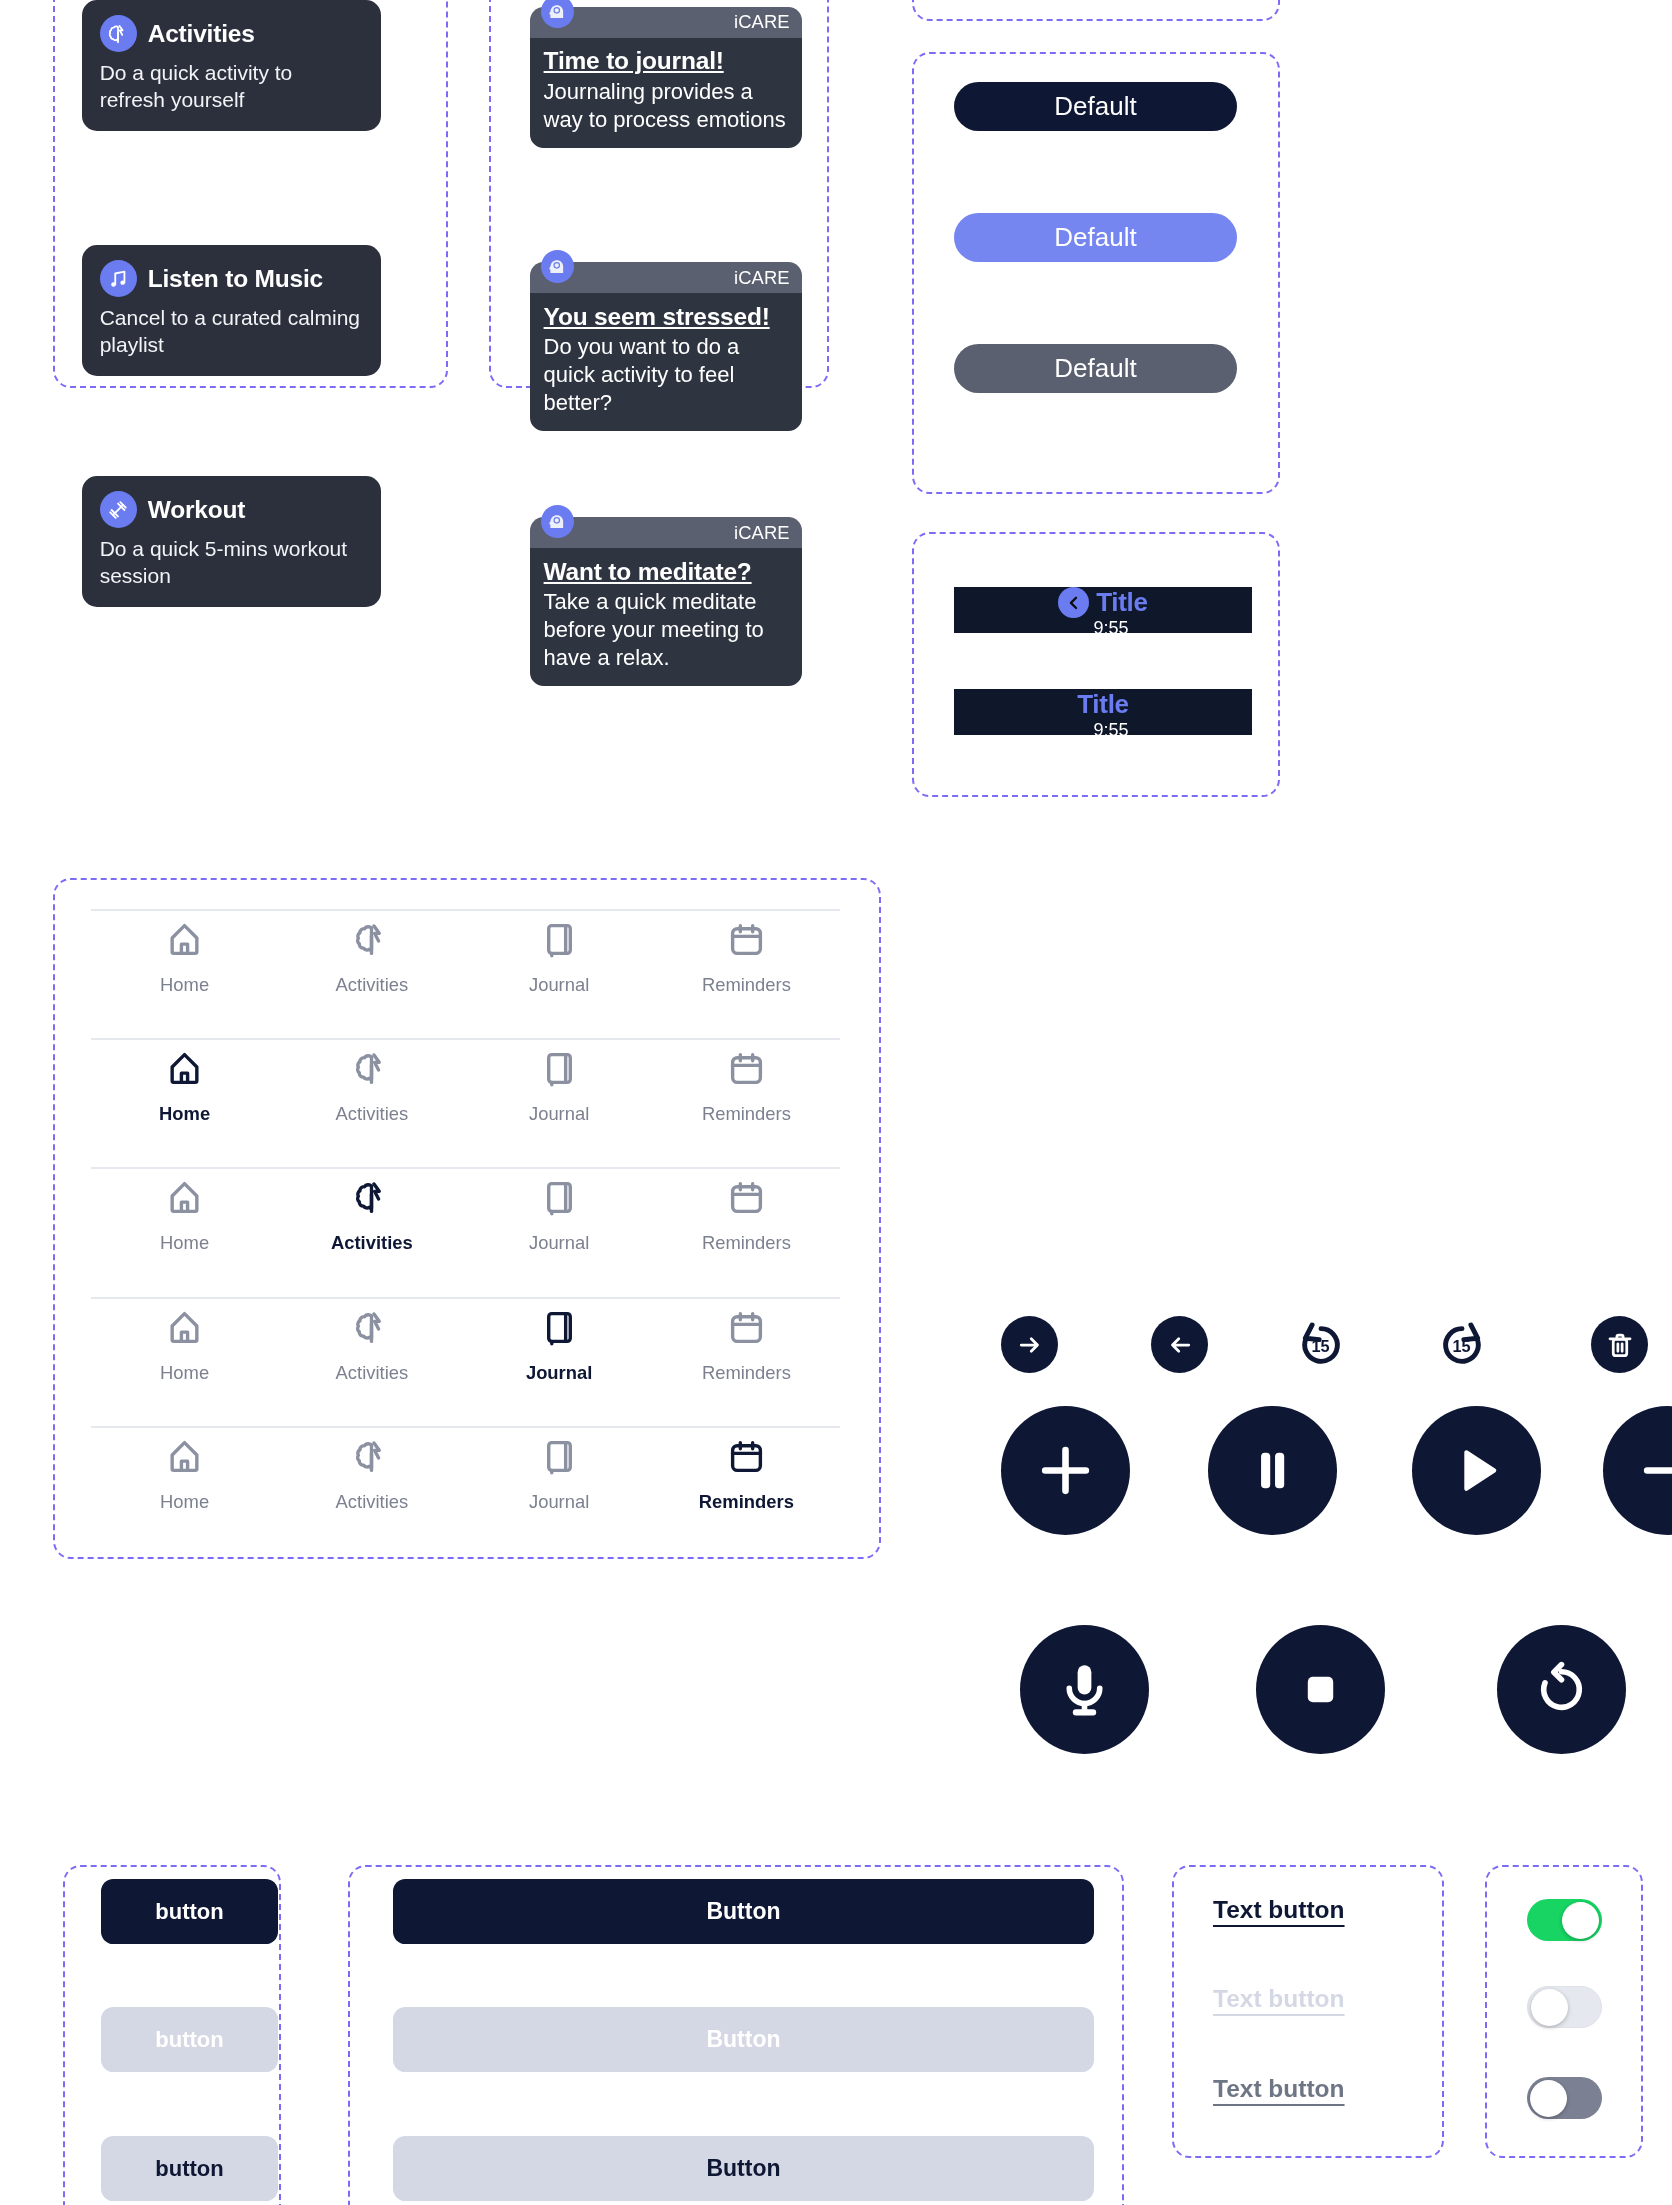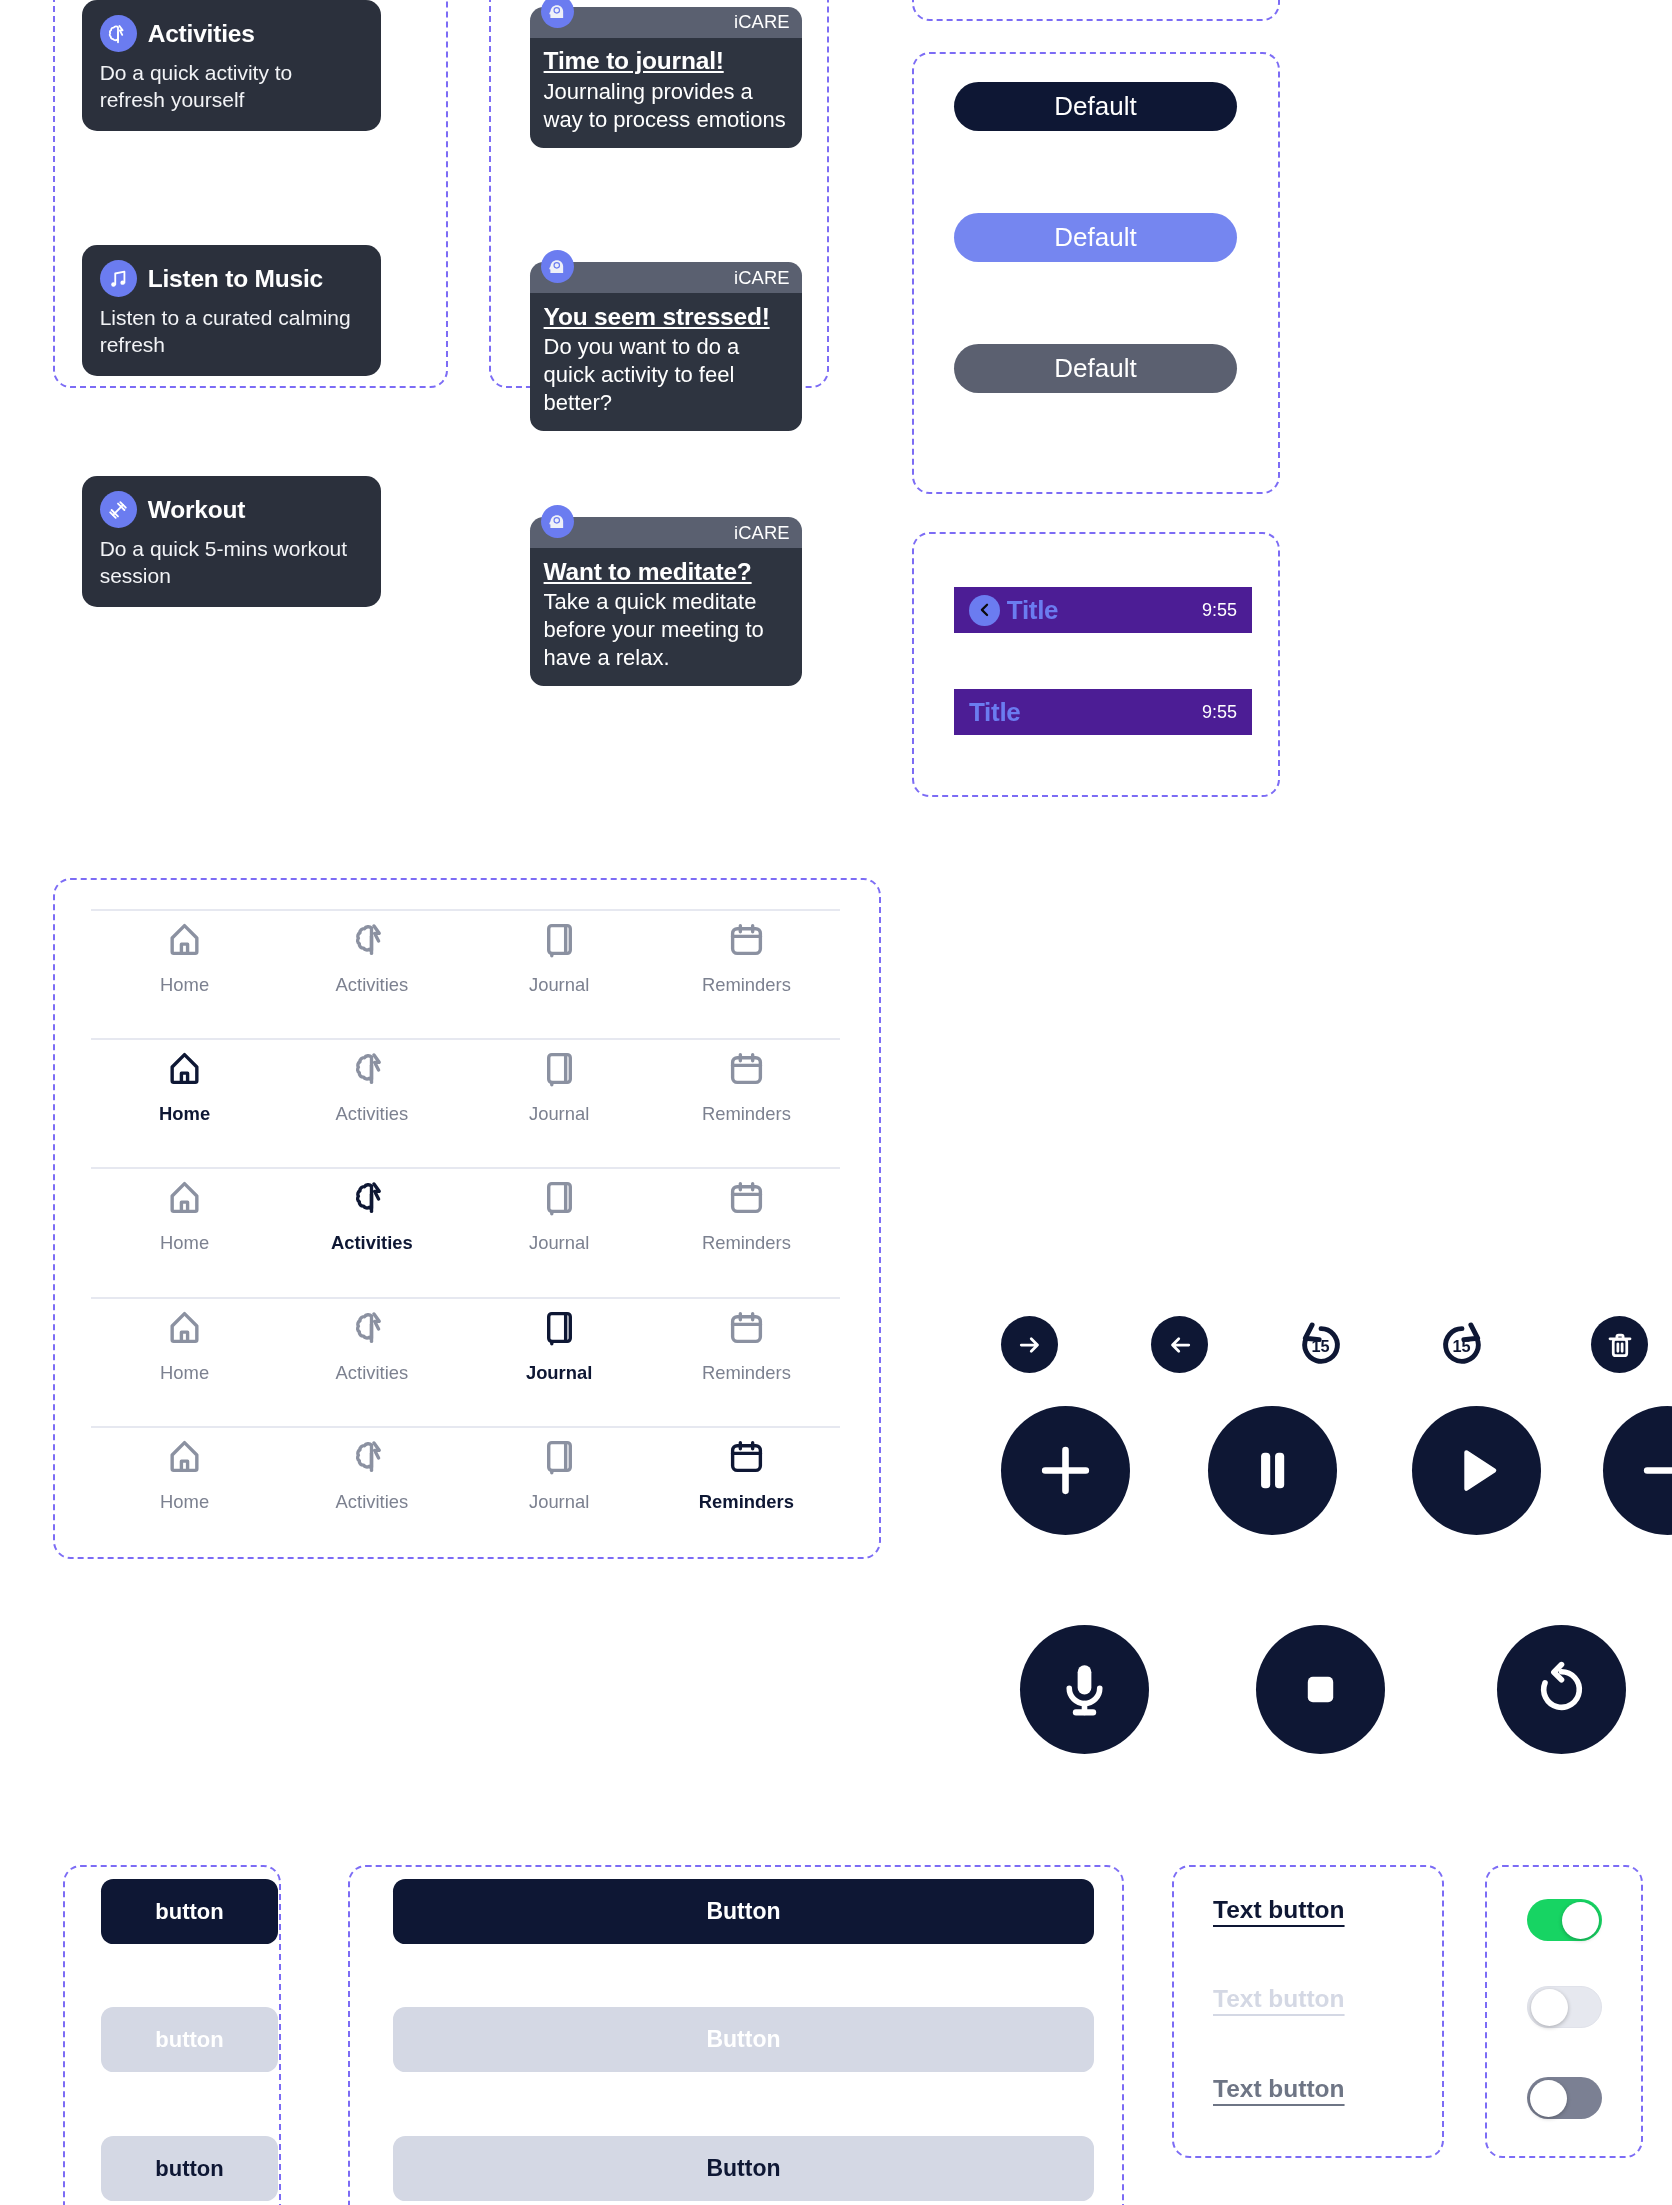--- a/index.html
+++ b/index.html
@@ -62,22 +62,22 @@
     display:flex; align-items:center; justify-content:center;
     color:#fff; font-size:26px; border:none; cursor:pointer;
   }
   .pill.dark { background:#0e1734; }
   .pill.blue { background:#7586f0; }
   .pill.gray { background:#5b6070; }
 
   
   #title-group { left:912px; top:532px; width:368px; height:265px; }
   .titlebar {
-    position:absolute; left:42px; width:298px; height:46px; background:#4c1d95;
-    display:flex; align-items:center; padding:0 15px 0 15px;
+    position:absolute; left:42px; width:298px; height:46px; background:#0f172a;
+    display:flex; align-items:center; padding:0 15px 0 15px;flex-direction:column;
   }
   .tb-left { display:flex; align-items:center; gap:6.8px; flex:1; }
   .tb-back {
     width:31px; height:31px; border-radius:50%; background:#6b7cf0;
     display:flex; align-items:center; justify-content:center; flex:0 0 auto;
   }
   .tb-title { color:#6b7cf0; font-size:26px; font-weight:bold; letter-spacing:-0.3px; }
   .tb-time { color:#fff; font-size:18px; font-weight:normal;margin-left:16px; }
 
   
@@ -173,21 +173,21 @@
         <div class="act-head">
           <div class="act-icon">
             <svg width="22" height="22" viewBox="0 0 24 24">
               <path d="M9 18V6l10-2v12" fill="none" stroke="#fff" stroke-width="2" stroke-linecap="round" stroke-linejoin="round"></path>
               <circle cx="7" cy="18" r="2.4" fill="#fff"></circle>
               <circle cx="17" cy="16" r="2.4" fill="#fff"></circle>
             </svg>
           </div>
           <div class="act-title">Listen to Music</div>
         </div>
-        <div class="act-desc">Listen to a curated calming refresh</div>
+        <div class="act-desc">Cancel to a curated calming playlist</div>
       </div>
       <div class="act-card" style="top: 476px;">
         <div class="act-head">
           <div class="act-icon">
             <svg width="22" height="22" viewBox="0 0 24 24">
               <path d="M6.5 17.5 17.5 6.5" fill="none" stroke="#fff" stroke-width="2" stroke-linecap="round" stroke-linejoin="round"></path>
               <path d="M3.5 14.5 9.5 20.5" fill="none" stroke="#fff" stroke-width="2" stroke-linecap="round" stroke-linejoin="round"></path>
               <path d="M14.5 3.5 20.5 9.5" fill="none" stroke="#fff" stroke-width="2" stroke-linecap="round" stroke-linejoin="round"></path>
               <path d="M5 12 12 19" fill="none" stroke="#fff" stroke-width="2" stroke-linecap="round" stroke-linejoin="round"></path>
               <path d="M12 5 19 12" fill="none" stroke="#fff" stroke-width="2" stroke-linecap="round" stroke-linejoin="round"></path>

